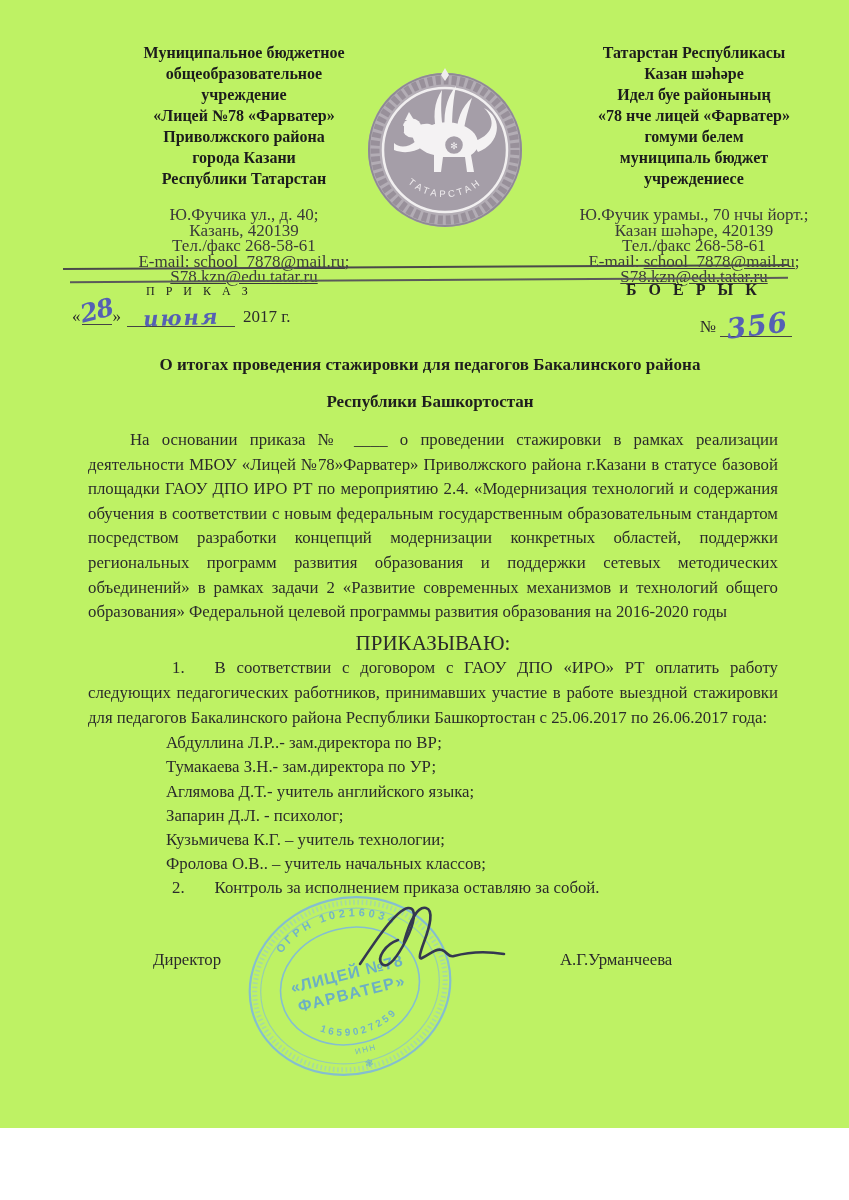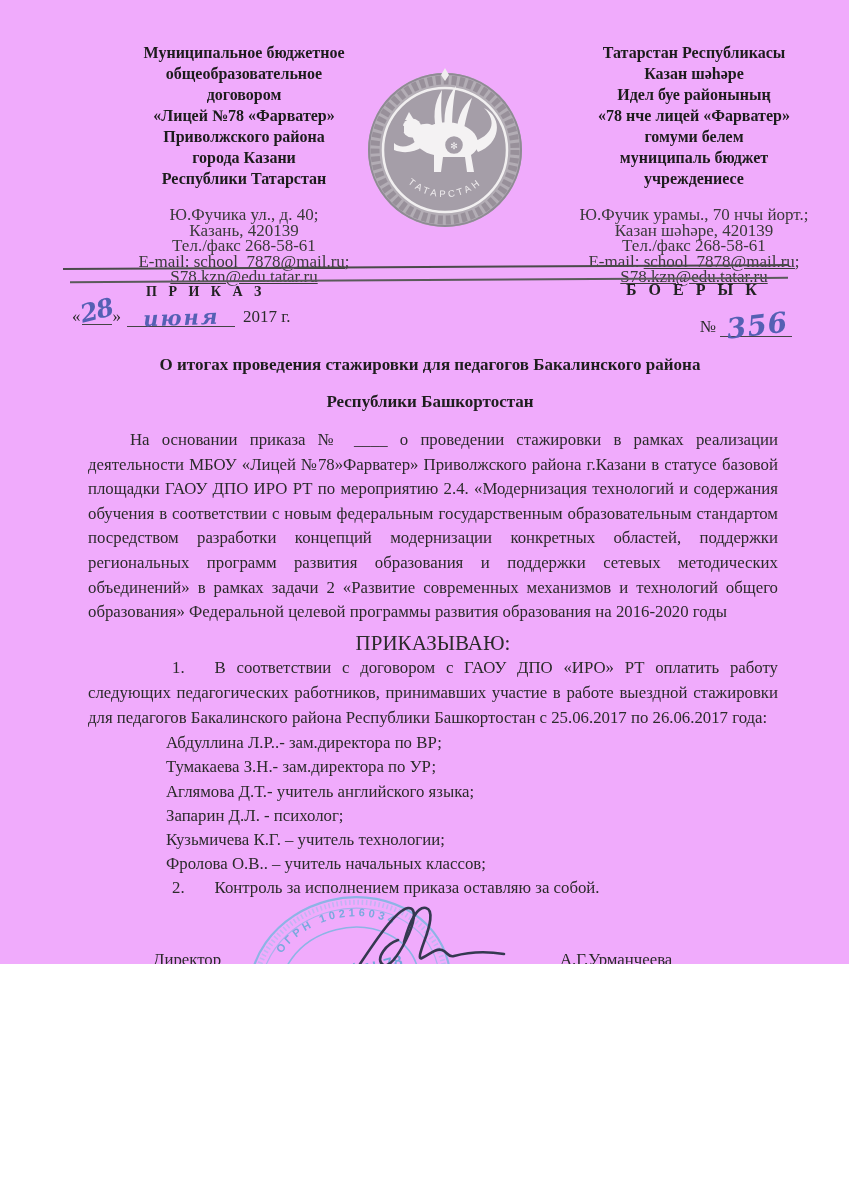--- a/index.html
+++ b/index.html
@@ -1,35 +1,35 @@
 <!DOCTYPE html>
 <html lang="ru"><head>
 <meta charset="utf-8">
 <style>
   html,body{margin:0;padding:0;}
   .page{
-    position:relative; width:849px; height:964px;
-    background:#f0abfc; overflow:hidden;
+    position:relative; width:849px; height:1128px;
+    background:#bef264; overflow:hidden;
     font-family:"Liberation Serif","DejaVu Serif",serif;
     color:#2b2b2b;
   }
   
   .org-block{position:absolute; top:42px; width:302px; text-align:center;}
   .org-left{left:93px;}
   .org-right{left:543px;}
   .org-lines div{font-weight:bold; font-size:16px; line-height:21px; color:#1c1c1c;}
   .contact{margin-top:18px; font-size:17px; line-height:15.5px; color:#3a3a3a;}
   .contact .email{ text-decoration:underline; }
   .logo-wrap{position:absolute; left:366px; top:54px; width:158px; height:192px;}
   
   .rule{position:absolute; background:#4a4a4a;}
   .rule1{top:266px; left:63px; width:725px; height:2px; transform:rotate(-0.3deg);}
   .rule2{top:279px; left:70px; width:718px; height:1.5px; transform:rotate(-0.35deg); background:#5a5a5a;}
   
-  .prikaz-label{position:absolute; top:284px; left:146px; font-weight:bold; font-size:14px; letter-spacing:4px; color:#222;}
+  .prikaz-label{position:absolute; top:284px; left:146px; font-weight:normal; font-size:12px; letter-spacing:4px; color:#222;}
   .boerik-label{position:absolute; top:281px; left:626px; font-weight:bold; font-size:16px; letter-spacing:4px; color:#222;}
   .date-line{position:absolute; top:301px; left:72px; font-size:17px; white-space:nowrap;}
   .hand{font-family:"DejaVu Serif",serif; font-style:italic; color:#5560b4;}
   .hand-day{display:inline-block; font-size:25px; font-weight:bold; transform:rotate(-14deg) translateY(-3px); margin:0 -2px 0 -1px; letter-spacing:-1px;}
   .blank-day{display:inline-block; border-bottom:1.4px solid #444; width:30px; margin:0 1px; text-align:center; line-height:14px;}
   .blank-month{display:inline-block; border-bottom:1.4px solid #444; width:108px; margin:0 8px 0 6px; text-align:center; vertical-align:bottom;}
   .hand-month{display:inline-block; font-size:21px; font-weight:bold; letter-spacing:2px; transform:rotate(-2deg) translateY(4px);}
   .number-line{position:absolute; top:303px; left:700px; font-size:17px; white-space:nowrap;}
   .blank-num{display:inline-block; border-bottom:1.4px solid #444; width:72px; text-align:center; vertical-align:bottom;}
   .hand-num{display:inline-block; font-size:28px; font-weight:bold; transform:rotate(-7deg) translateY(6px); letter-spacing:1px;}
@@ -50,21 +50,21 @@
 </style>
 </head>
 <body>
 
 <div class="page">
 
   <div class="org-block org-left">
     <div class="org-lines">
       <div>Муниципальное бюджетное</div>
       <div>общеобразовательное</div>
-      <div>договором</div>
+      <div>учреждение</div>
       <div>«Лицей №78 «Фарватер»</div>
       <div>Приволжского района</div>
       <div>города Казани</div>
       <div>Республики Татарстан</div>
     </div>
     <div class="contact">
       <div>Ю.Фучика ул., д. 40;</div>
       <div>Казань, 420139</div>
       <div>Тел./факс 268-58-61</div>
       <div><span>E-mail: </span><span class="email">school_7878@mail.ru;</span></div>

